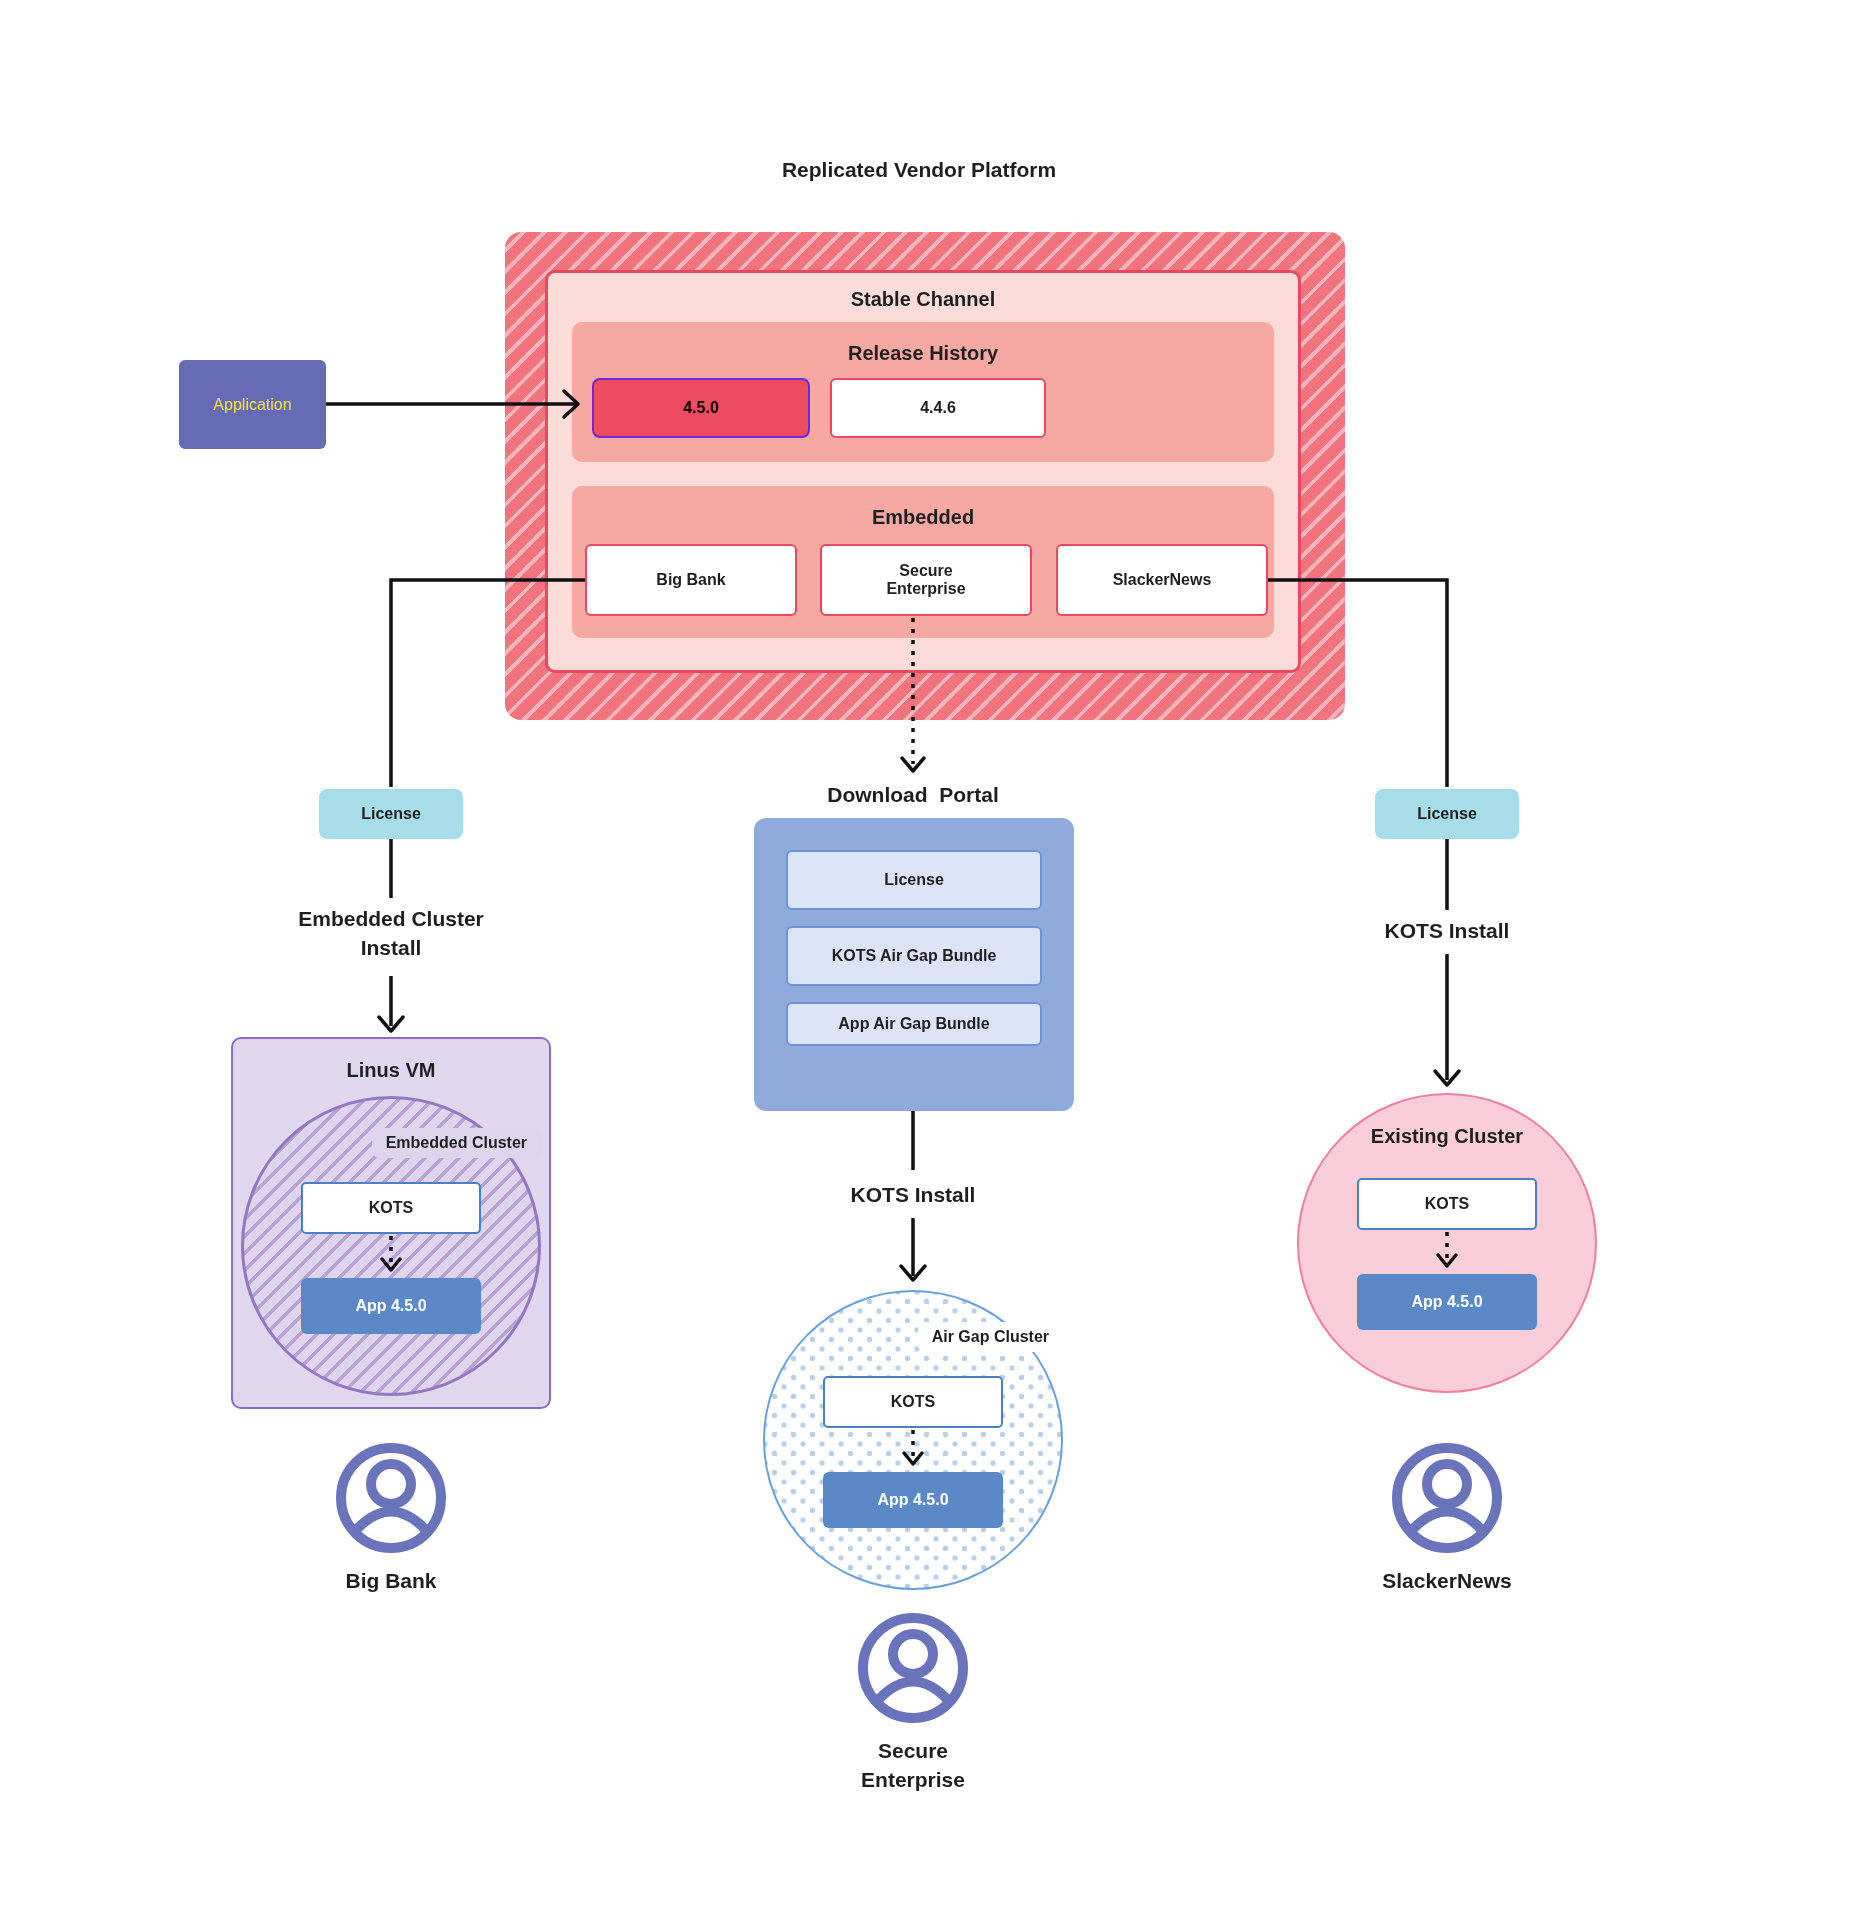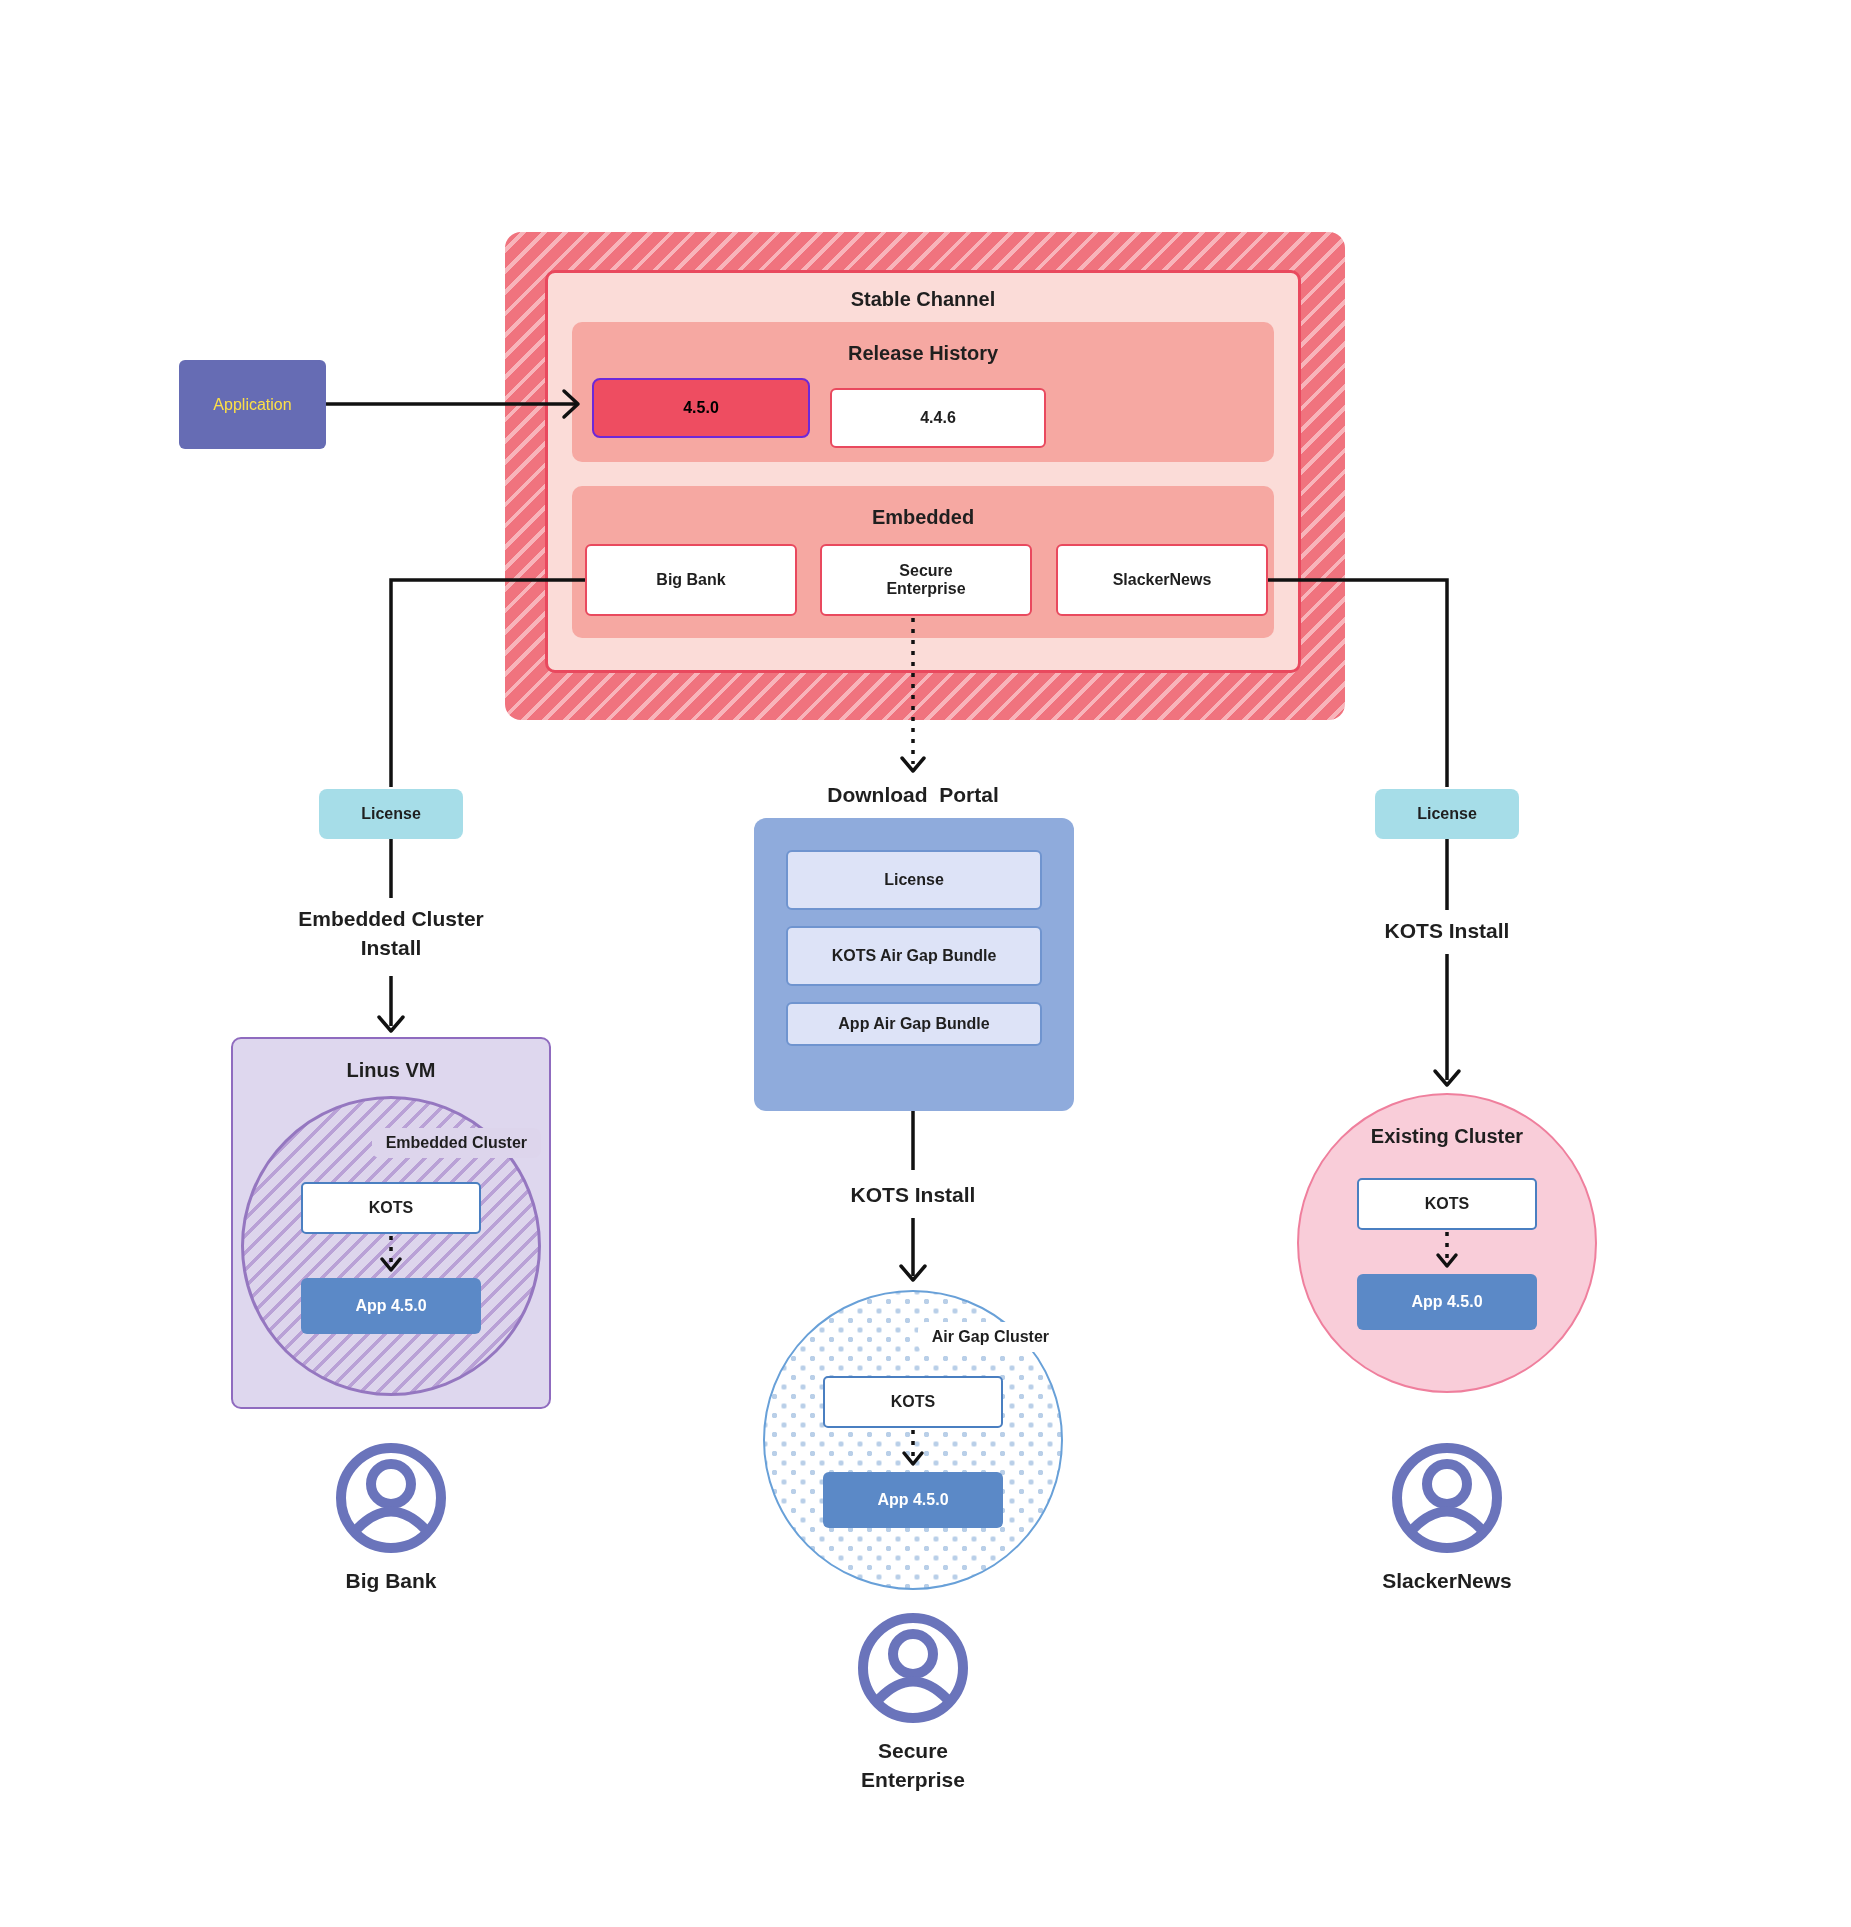--- a/index.html
+++ b/index.html
@@ -52,30 +52,31 @@
   .conn{stroke:var(--connector);stroke-width:3.5;fill:none;}
   .conn-dash{stroke:var(--connector);stroke-width:3.5;fill:none;stroke-dasharray:4 7;}
   .head{stroke:var(--connector);stroke-width:3.5;fill:none;stroke-linecap:round;stroke-linejoin:round;}
   .uic{fill:none;stroke:var(--user-icon);stroke-width:10;}
 </style>
 </head>
 <body>
 
 <div id="canvas">
 
+  <div class="big-lbl" style="left:519px;top:155px;width:800px;">Replicated Vendor Platform</div>
 
   <div class="abs striped-red" style="left:505px;top:232px;width:840px;height:488px;"></div>
 
   <div class="abs stable" style="left:545px;top:270px;width:756px;height:403px;"></div>
   <div class="lbl" style="left:545px;top:288px;width:756px;">Stable Channel</div>
 
   <div class="abs section" style="left:572px;top:322px;width:702px;height:140px;"></div>
   <div class="lbl" style="left:572px;top:342px;width:702px;">Release History</div>
   <div class="box ver-current" style="left:592px;top:378px;width:218px;height:60px;">4.5.0</div>
-  <div class="box ver-prev" style="left:830px;top:388px;width:216px;height:60px;">4.4.6</div>
+  <div class="box ver-prev" style="left:830px;top:378px;width:216px;height:60px;">4.4.6</div>
 
   <div class="abs section" style="left:572px;top:486px;width:702px;height:152px;"></div>
   <div class="lbl" style="left:572px;top:506px;width:702px;">Embedded</div>
   <div class="box customer" style="left:585px;top:544px;width:212px;height:72px;">Big Bank</div>
   <div class="box customer" style="left:820px;top:544px;width:212px;height:72px;">
     <span style="display:inline-block;max-width:100px;">Secure Enterprise</span>
   </div>
   <div class="box customer" style="left:1056px;top:544px;width:212px;height:72px;">SlackerNews</div>
 
   <div class="box application" style="left:179px;top:360px;width:147px;height:89px;font-size:16px;">Application</div>

